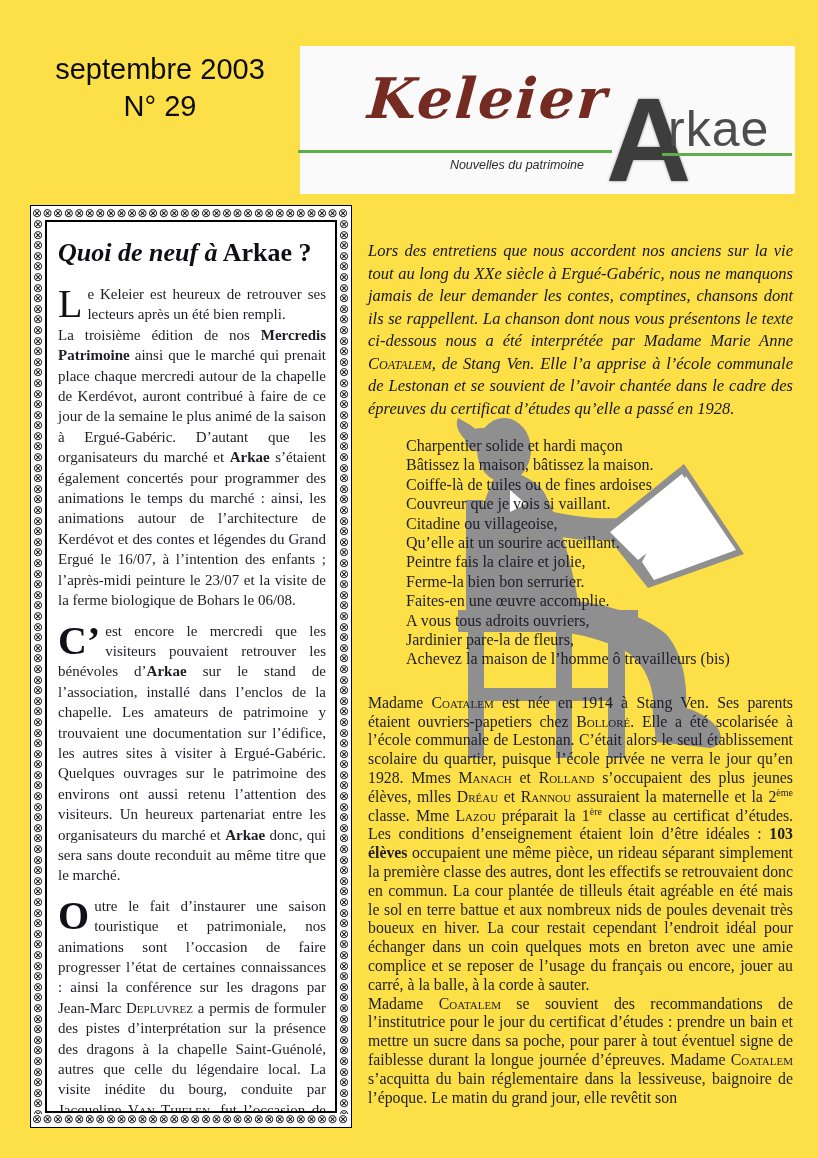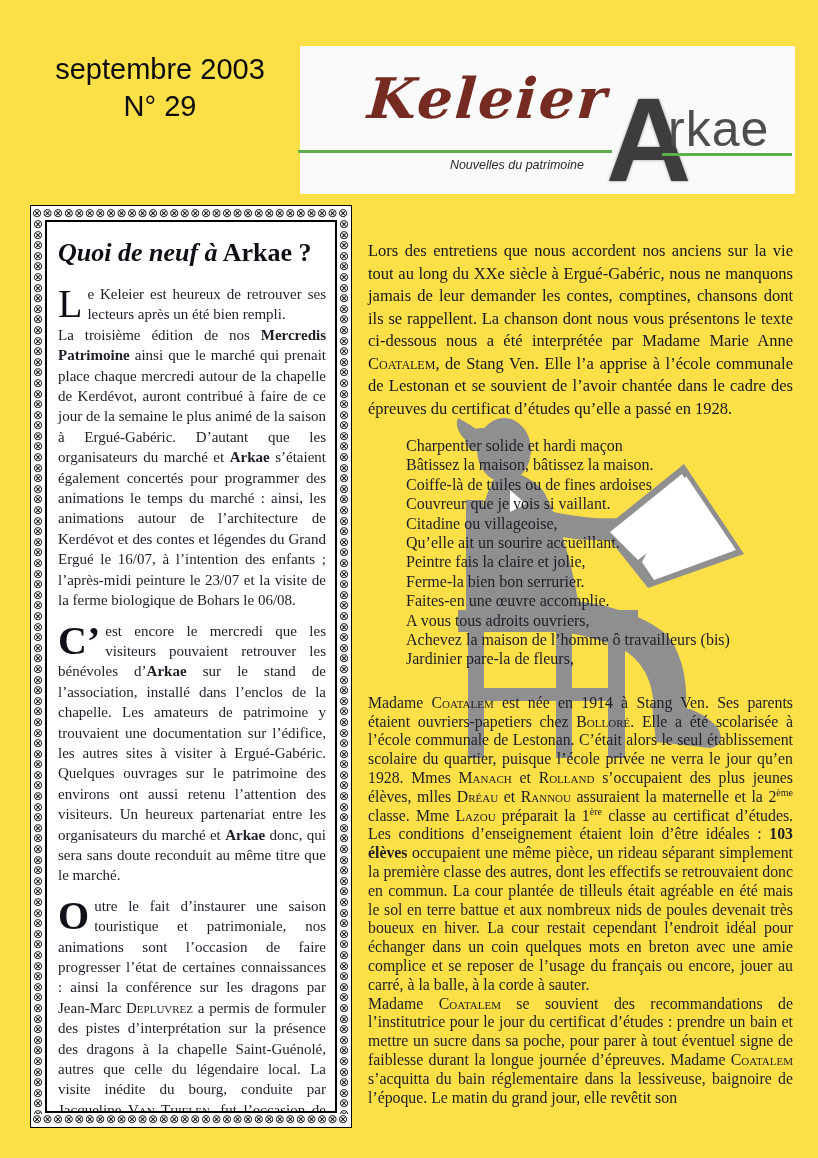--- a/index.html
+++ b/index.html
@@ -41,21 +41,21 @@
   .art-title .em { font-style:italic; font-weight:bold; }
   .para { margin:0; text-align:justify; font-size:15px; line-height:20.4px; }
   .box-content .para.gap { margin-top:10px; }
   .drop { float:left; font-size:40px; line-height:33px; padding:3px 5px 0 0; color:#101018; }
   .drop.bold { font-weight:bold; }
   b { font-weight:bold; }
   .sc { font-variant:small-caps; }
   sup { font-size:10px; line-height:0; }
   
   .right-col { position:absolute; left:368px; top:240px; width:425px; }
-  .intro { position:relative; z-index:1; text-align:justify;
+  .intro { position:relative; z-index:1; font-style:italic; text-align:justify;
     font-size:16.5px; line-height:22.5px; color:#16161f; }
   .poem { position:relative; z-index:1; margin:16px 0 0 38px; font-size:16px; line-height:19.4px; }
   .poem-line { white-space:nowrap; }
   .right-col .para { font-size:15.8px; line-height:18.8px; position:relative; z-index:1; }
   .right-col .para.gap { margin-top:25px; }
   .silhouette { position:absolute; left:84px; top:172px; width:345px; height:352px; z-index:0; }
 </style>
 </head>
 <body>
 
@@ -130,22 +130,22 @@
         <div class="poem-line">Charpentier solide et hardi maçon</div>
         <div class="poem-line">Bâtissez la maison, bâtissez la maison.</div>
         <div class="poem-line">Coiffe-là de tuiles ou de fines ardoises</div>
         <div class="poem-line">Couvreur que je vois si vaillant.</div>
         <div class="poem-line">Citadine ou villageoise,</div>
         <div class="poem-line">Qu’elle ait un sourire accueillant.</div>
         <div class="poem-line">Peintre fais la claire et jolie,</div>
         <div class="poem-line">Ferme-la bien bon serrurier.</div>
         <div class="poem-line">Faites-en une œuvre accomplie.</div>
         <div class="poem-line">A vous tous adroits ouvriers,</div>
+        <div class="poem-line">Jardinier pare-la de fleurs,</div>
         <div class="poem-line">Achevez la maison de l’homme ô travailleurs (bis)</div>
-        <div class="poem-line">Jardinier pare-la de fleurs,</div>
       </div>
     <div>
         <p class="para gap">Madame <span class="sc">Coatalem</span> est née en 1914 à Stang Ven. Ses parents étaient ouvriers-papetiers chez <span class="sc">Bolloré</span>. Elle a été scolarisée à l’école communale de Lestonan. C’était alors le seul établissement scolaire du quartier, puisque l’école privée ne verra le jour qu’en 1928. Mmes <span class="sc">Manach</span> et <span class="sc">Rolland</span> s’occupaient des plus jeunes élèves, mlles <span class="sc">Dréau</span> et <span class="sc">Rannou</span> assuraient la maternelle et la 2<sup>ème</sup> classe. Mme <span class="sc">Lazou</span> préparait la 1<sup>ère</sup> classe au certificat d’études. Les conditions d’enseignement étaient loin d’être idéales : <b>103 élèves</b> occupaient une même pièce, un rideau séparant simplement la première classe des autres, dont les effectifs se retrouvaient donc en commun. La cour plantée de tilleuls était agréable en été mais le sol en terre battue et aux nombreux nids de poules devenait très boueux en hiver. La cour restait cependant l’endroit idéal pour échanger dans un coin quelques mots en breton avec une amie complice et se reposer de l’usage du français ou encore, jouer au carré, à la balle, à la corde à sauter.</p>
         <p class="para">Madame <span class="sc">Coatalem</span> se souvient des recommandations de l’institutrice pour le jour du certificat d’études : prendre un bain et mettre un sucre dans sa poche, pour parer à tout éventuel signe de faiblesse durant la longue journée d’épreuves. Madame <span class="sc">Coatalem</span> s’acquitta du bain réglementaire dans la lessiveuse, baignoire de l’époque. Le matin du grand jour, elle revêtit son</p>
       </div>
   </div>
 
 </div>
 
 </body></html>

